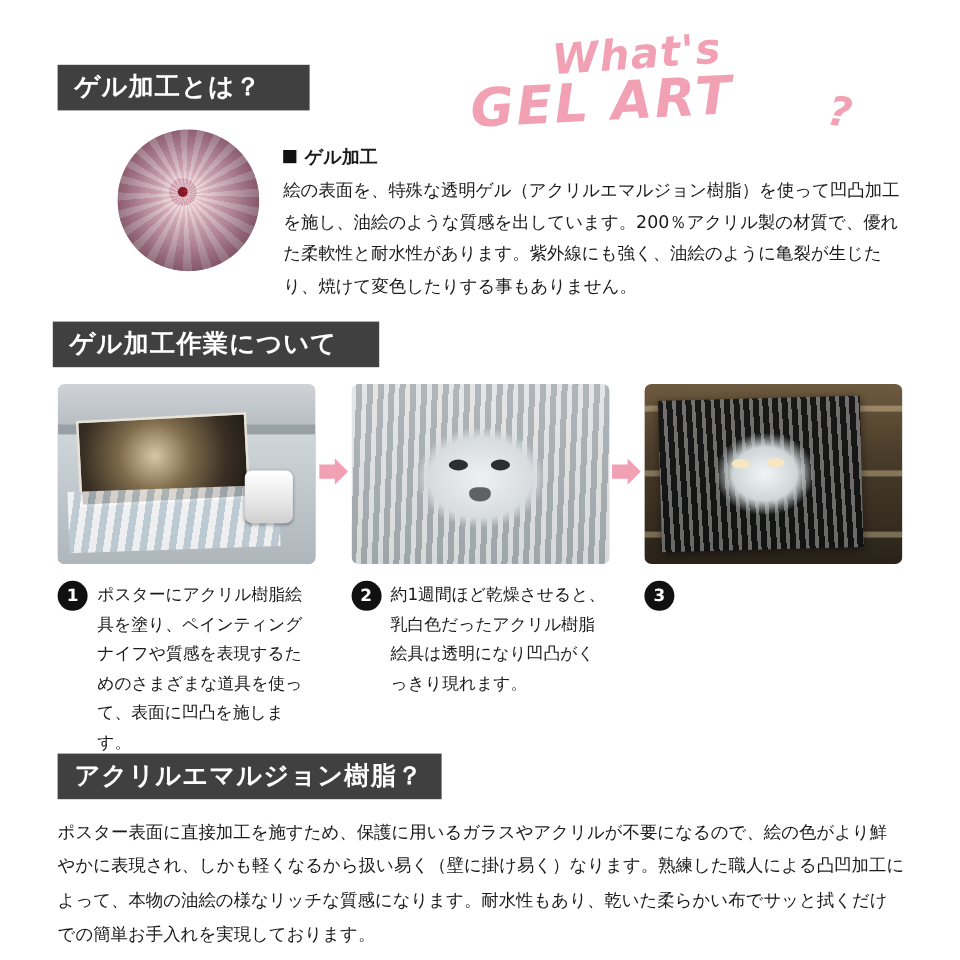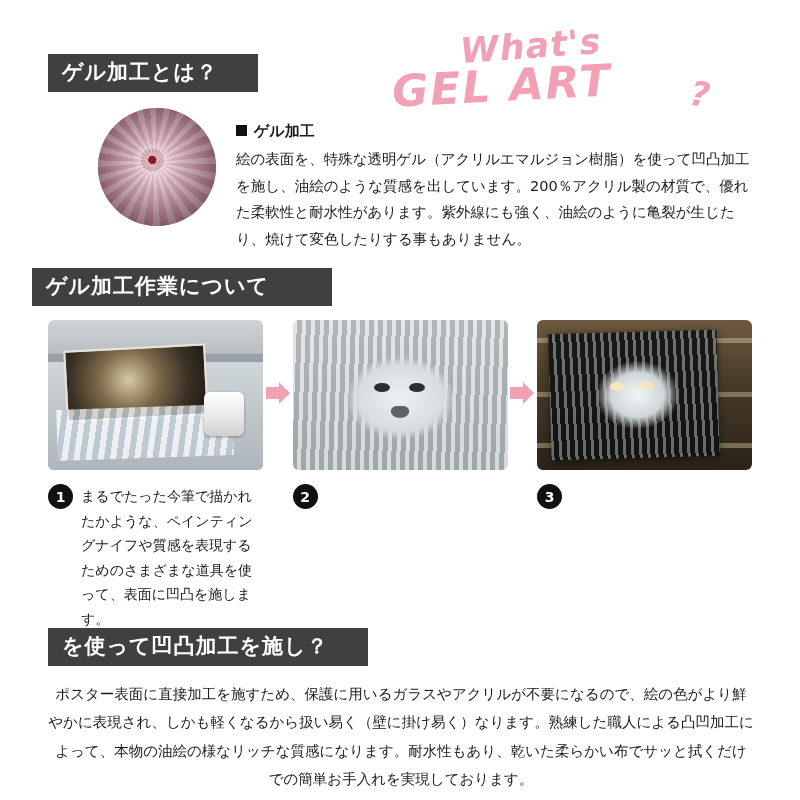--- a/index.html
+++ b/index.html
@@ -56,21 +56,21 @@
     font-size: 21px;
     font-weight: bold;
     letter-spacing: 1px;
     display: flex;
     align-items: center;
     padding: 0 14px 2px 14px;
     height: 38px;
     font-family: "DejaVu Sans", sans-serif;
   }
   #bar1 { top: 54px;  left: 48px; width: 210px; }
-  #bar2 { top: 268px; left: 32px; width: 300px; }
+  #bar2 { top: 268px; left: 44px; width: 272px; }
   #bar3 { top: 628px; left: 48px; width: 320px; }
 
   
   .s1-image {
     position: absolute;
     top: 108px; left: 98px;
     width: 118px; height: 118px;
     border-radius: 50%;
     overflow: hidden;
     background: #c9a3ad;
@@ -145,21 +145,20 @@
   }
 
   
   .s3-text {
     position: absolute;
     top: 680px; left: 48px;
     width: 706px;
     font-size: 14.5px;
     line-height: 1.95;
     font-family: "DejaVu Sans", sans-serif;
-    text-align: center;
   }
 
   
   .rose {
     position: absolute; inset: 0;
     background:
       radial-gradient(circle at 46% 44%, #7d1520 0%, #7d1520 4%, rgba(125,21,32,0) 5%),
       radial-gradient(circle at 46% 44%, #d9b3bd 0%, #cfa3af 12%, rgba(0,0,0,0) 13%),
       radial-gradient(circle at 46% 44%, rgba(255,255,255,0.55) 0%, rgba(255,255,255,0) 22%),
       radial-gradient(circle at 50% 50%, #e4c6cd 0%, #cba6b3 45%, #a87f8e 78%, #6f5360 100%);
@@ -291,41 +290,42 @@
       <div class="step-photo">
         <div class="photo1">
           <div class="table"></div>
           <div class="canvas"></div>
           <div class="wrap"></div>
           <div class="tube"></div>
         </div>
       </div>
       <div class="step-body">
         <div class="num">1</div>
-        <div class="step-text">まるでたった今筆で描かれたかような、ペインティングナイフや質感を表現するためのさまざまな道具を使って、表面に凹凸を施します。</div>
+        <div class="step-text">ポスターにアクリル樹脂絵具を塗り、ペインティングナイフや質感を表現するためのさまざまな道具を使って、表面に凹凸を施します。</div>
       </div>
     </div>
 
     <div class="arrow">
       <svg width="24" height="22" viewBox="0 0 24 22" aria-hidden="true">
         <polygon points="0,5 13,5 13,0 24,11 13,22 13,17 0,17" fill="#f2a0b4"></polygon>
       </svg>
     </div>
 
     <div class="step">
       <div class="step-photo">
         <div class="photo2">
           <div class="tiger"></div>
           <div class="eyeL"></div>
           <div class="eyeR"></div>
           <div class="nose"></div>
         </div>
       </div>
       <div class="step-body">
         <div class="num">2</div>
+        <div class="step-text">約1週間ほど乾燥させると、乳白色だったアクリル樹脂絵具は透明になり凹凸がくっきり現れます。</div>
       </div>
     </div>
 
     <div class="arrow">
       <svg width="24" height="22" viewBox="0 0 24 22" aria-hidden="true">
         <polygon points="0,5 13,5 13,0 24,11 13,22 13,17 0,17" fill="#f2a0b4"></polygon>
       </svg>
     </div>
 
     <div class="step">
@@ -341,18 +341,18 @@
         </div>
       </div>
       <div class="step-body">
         <div class="num">3</div>
       </div>
     </div>
 
   </div>
 
   <div class="bar" id="bar3">
-    <span>を使って凹凸加工を施し？</span>
+    <span>アクリルエマルジョン樹脂？</span>
   </div>
 
   <div class="s3-text">ポスター表面に直接加工を施すため、保護に用いるガラスやアクリルが不要になるので、絵の色がより鮮やかに表現され、しかも軽くなるから扱い易く（壁に掛け易く）なります。熟練した職人による凸凹加工によって、本物の油絵の様なリッチな質感になります。耐水性もあり、乾いた柔らかい布でサッと拭くだけでの簡単お手入れを実現しております。</div>
 
 </div>
 
 </body></html>

